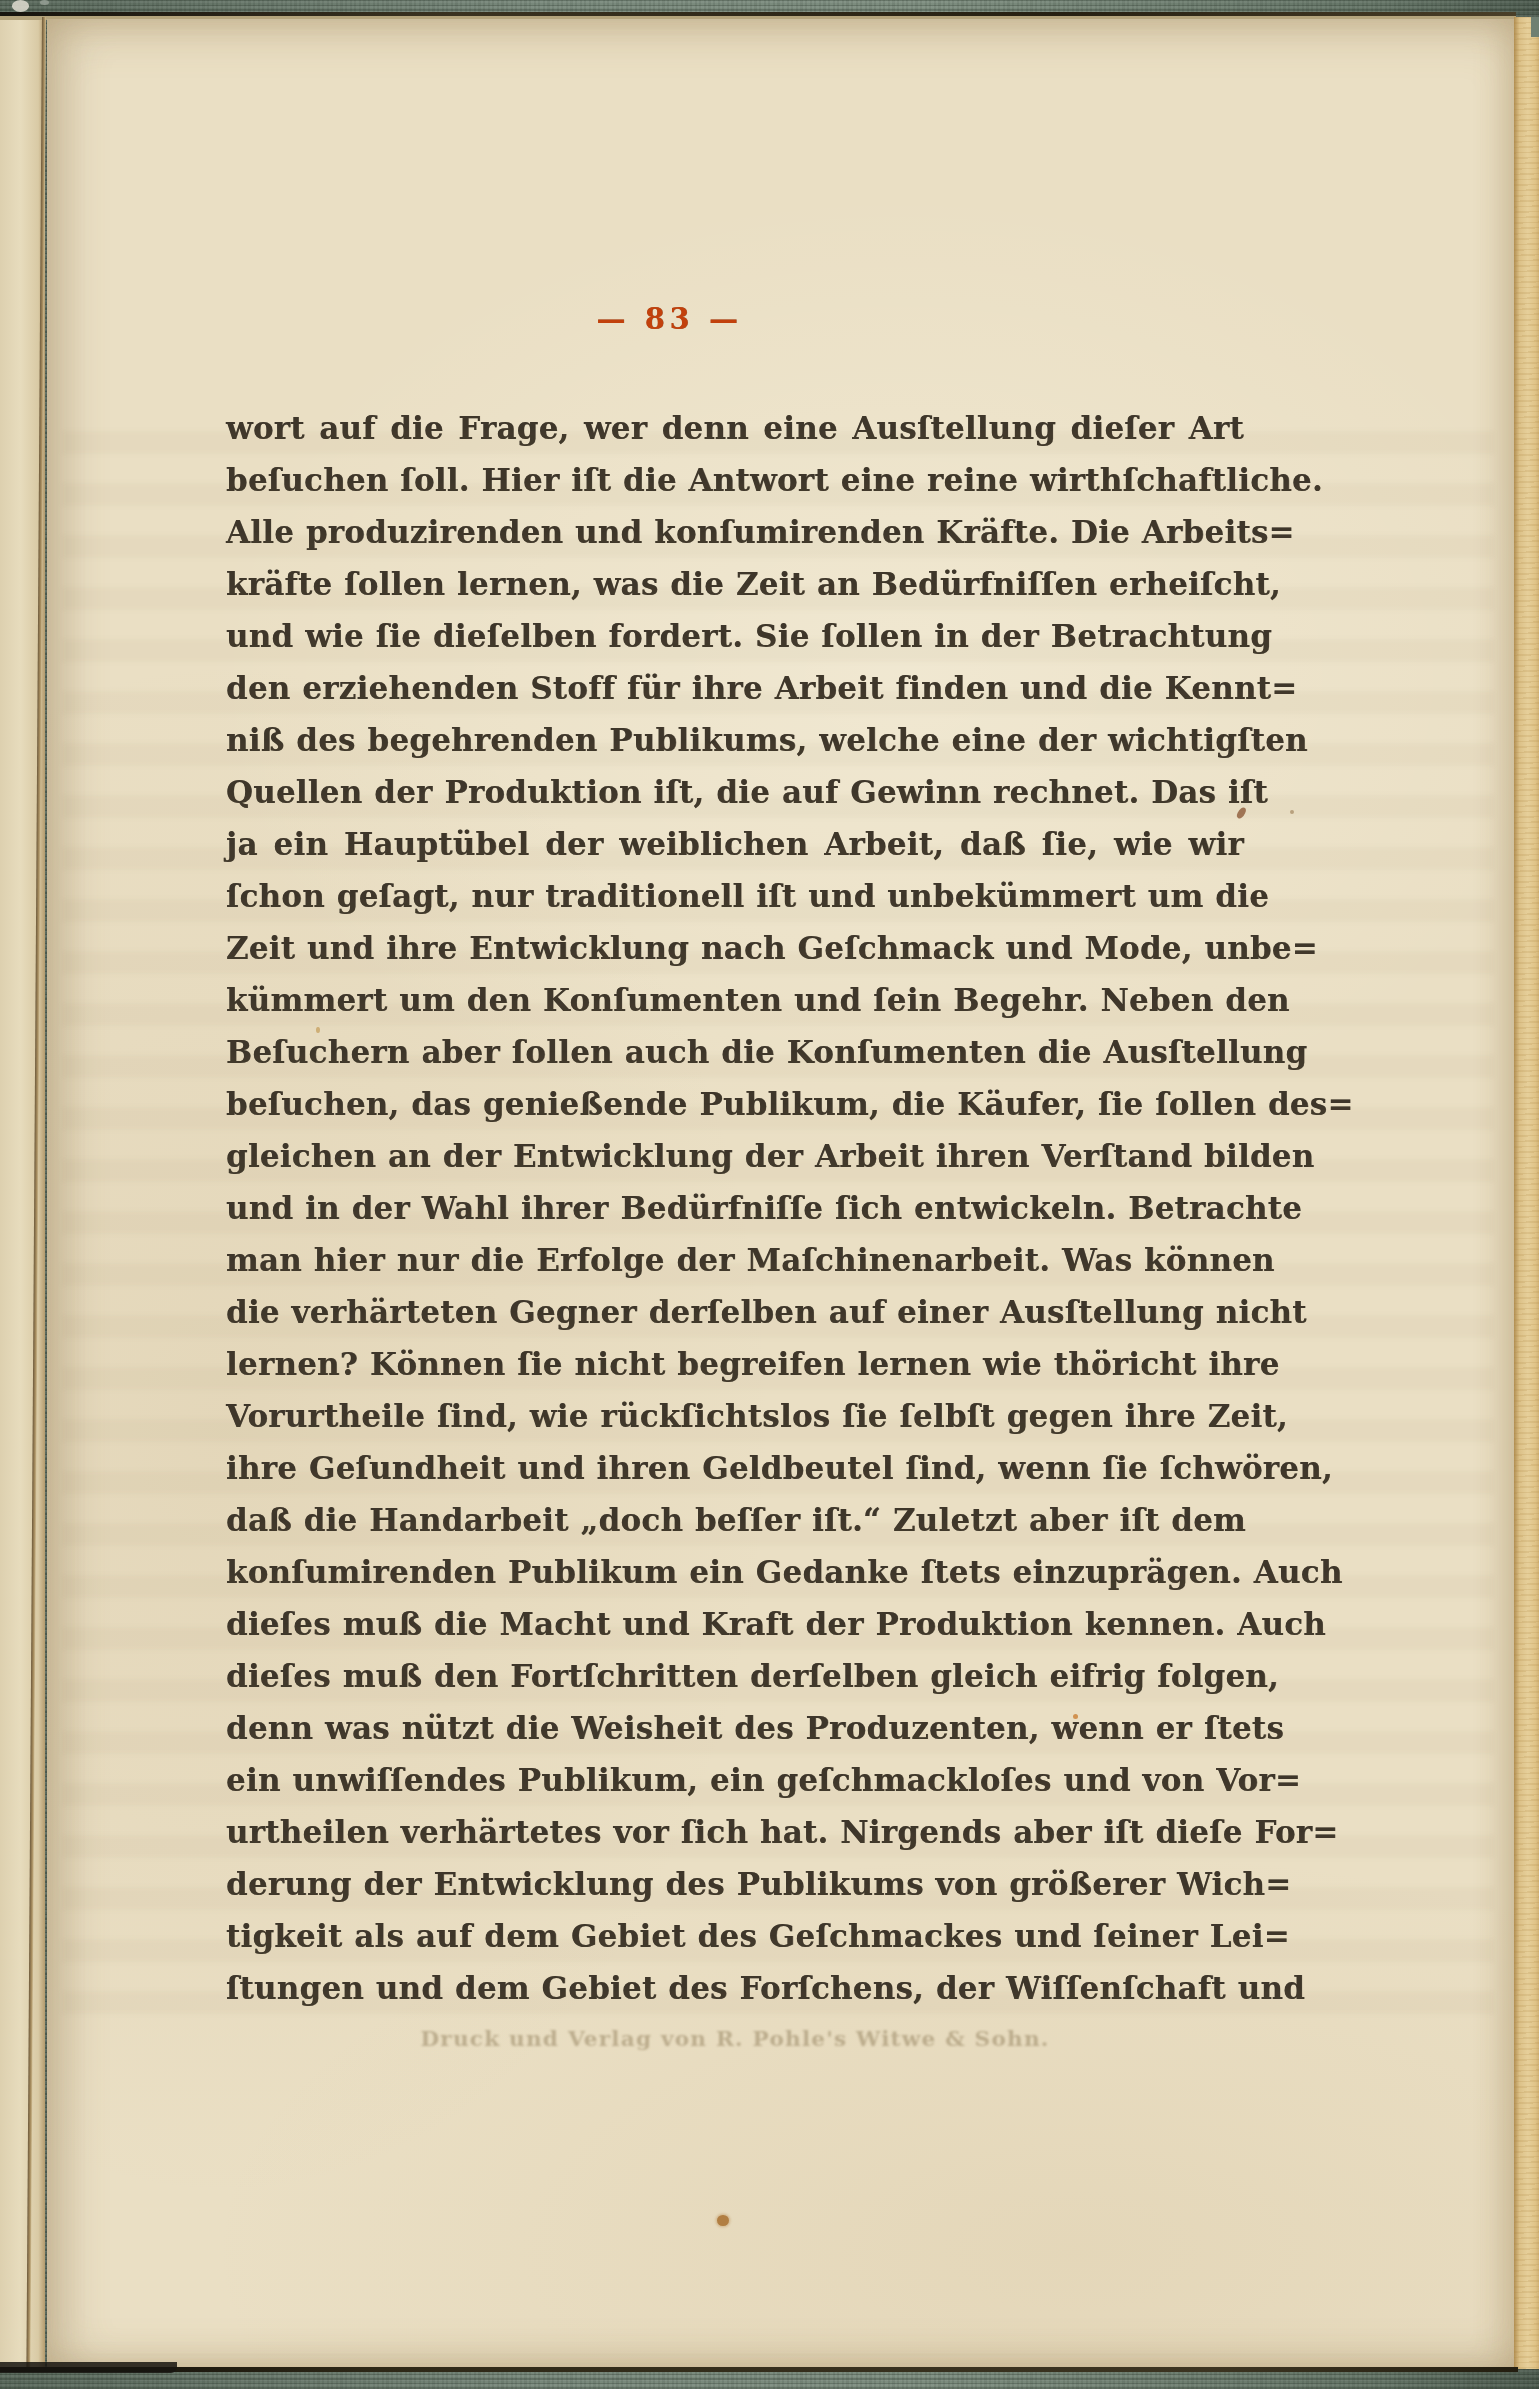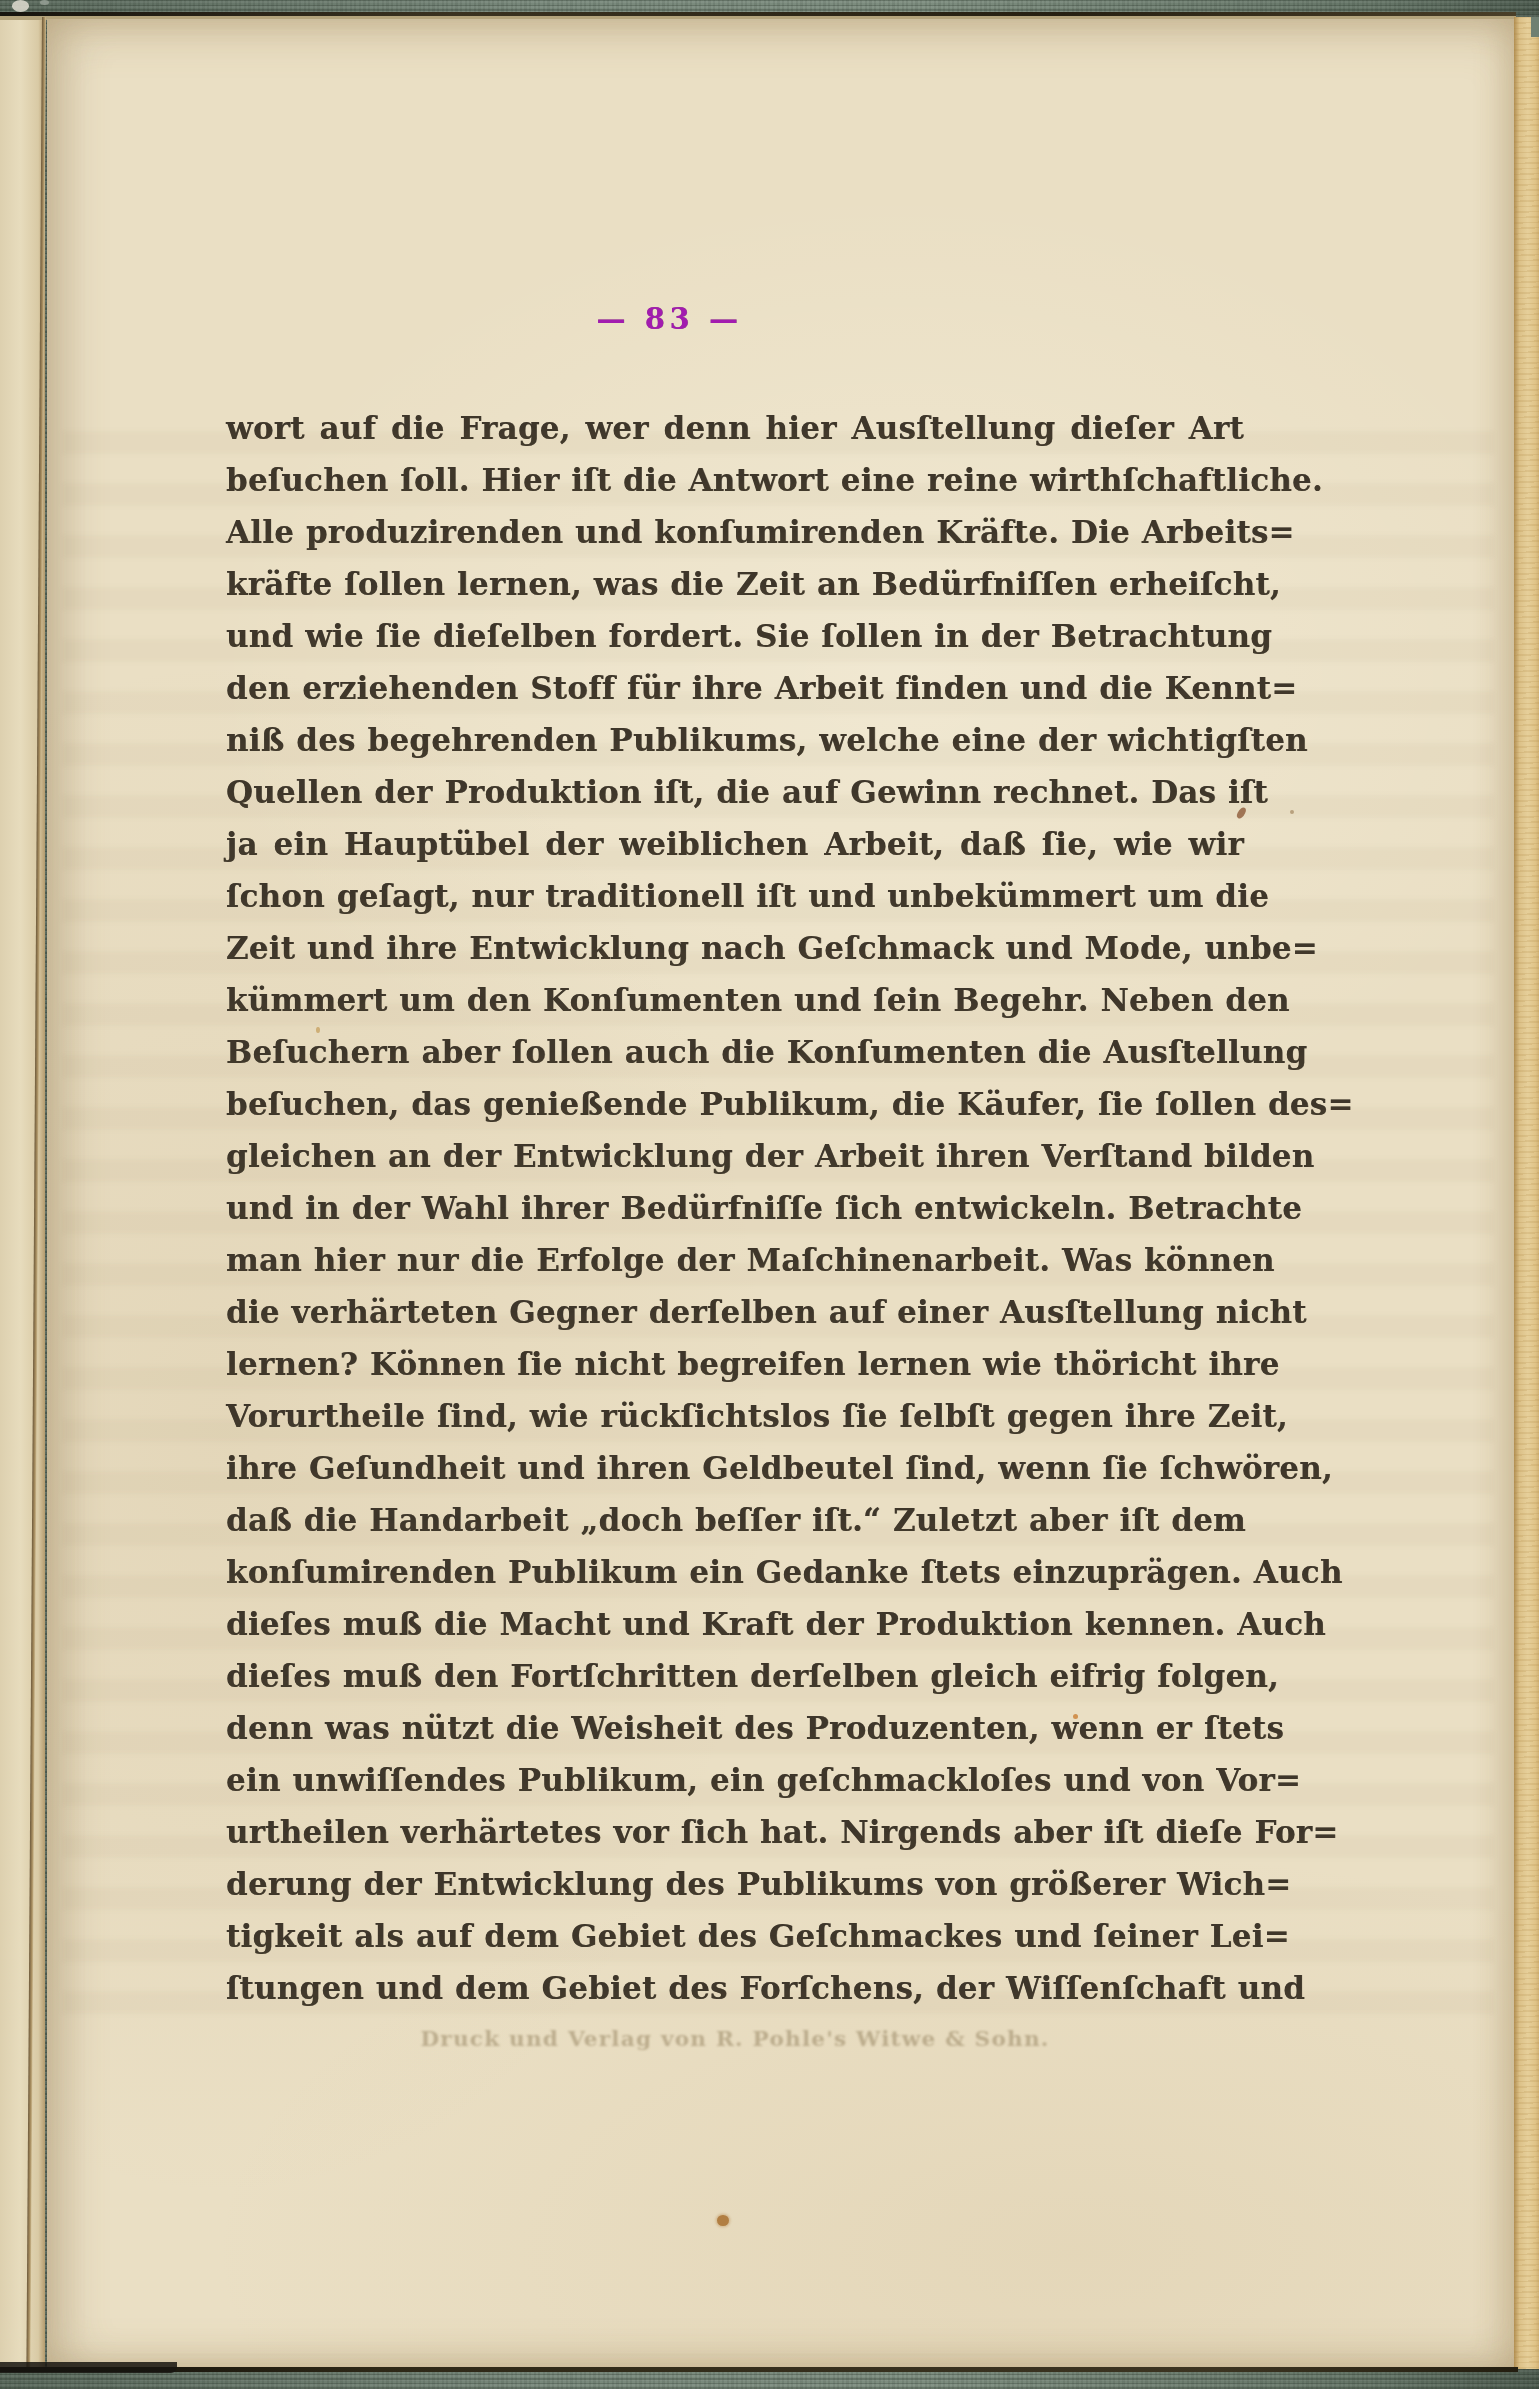--- a/index.html
+++ b/index.html
@@ -65,21 +65,21 @@
   }
   #cover-corner-right { left: 1531px; top: 17px; width: 8.5px; height: 20px; background: #6f7f71; }
   #cover-speck-1 { left: 12.3px; top: 0; width: 17px; height: 11.5px; background: #d8d6ca; border-radius: 50%; opacity: .9; }
   #cover-speck-2 { left: 40px; top: 0; width: 9.2px; height: 5.4px; background: #9aa398; border-radius: 50%; opacity: .8; }
 
   
   #page-number {
     left: 554px; top: 302px; width: 231px;
     text-align: center;
     font-size: 29px; font-weight: bold; letter-spacing: 4.6px;
-    color: #a21caf;
+    color: #c2410c;
     text-shadow: 0.3px 0.3px 0.5px rgba(62,54,42,.5);
   }
   #text-block {
     left: 226px; top: 402px; width: 1018px;
     color: #3e362a;
   }
   .line {
     height: 52px; line-height: 52px;
     font-size: 31px; font-weight: bold;
     letter-spacing: 0.2px; word-spacing: 0.8px;
@@ -122,21 +122,21 @@
 <div class="abs" id="fore-edge"></div>
 <div class="abs" id="cover-corner-right"></div>
 <div class="abs" id="bottom-pages-shadow"></div>
 <div class="abs" id="bottom-left-dark"></div>
 <div class="abs" id="cover-speck-1"></div>
 <div class="abs" id="cover-speck-2"></div>
 
 <div class="abs" id="page-number">— 83 —</div>
 
 <div class="abs" id="text-block">
-  <div class="line">wort auf die Frage, wer denn hier Ausſtellung dieſer Art</div>
+  <div class="line">wort auf die Frage, wer denn eine Ausſtellung dieſer Art</div>
   <div class="line">beſuchen ſoll. Hier iſt die Antwort eine reine wirthſchaftliche.</div>
   <div class="line">Alle produzirenden und konſumirenden Kräfte. Die Arbeits=</div>
   <div class="line">kräfte ſollen lernen, was die Zeit an Bedürfniſſen erheiſcht,</div>
   <div class="line">und wie ſie dieſelben fordert. Sie ſollen in der Betrachtung</div>
   <div class="line">den erziehenden Stoff für ihre Arbeit finden und die Kennt=</div>
   <div class="line">niß des begehrenden Publikums, welche eine der wichtigſten</div>
   <div class="line">Quellen der Produktion iſt, die auf Gewinn rechnet. Das iſt</div>
   <div class="line">ja ein Hauptübel der weiblichen Arbeit, daß ſie, wie wir</div>
   <div class="line">ſchon geſagt, nur traditionell iſt und unbekümmert um die</div>
   <div class="line">Zeit und ihre Entwicklung nach Geſchmack und Mode, unbe=</div>

